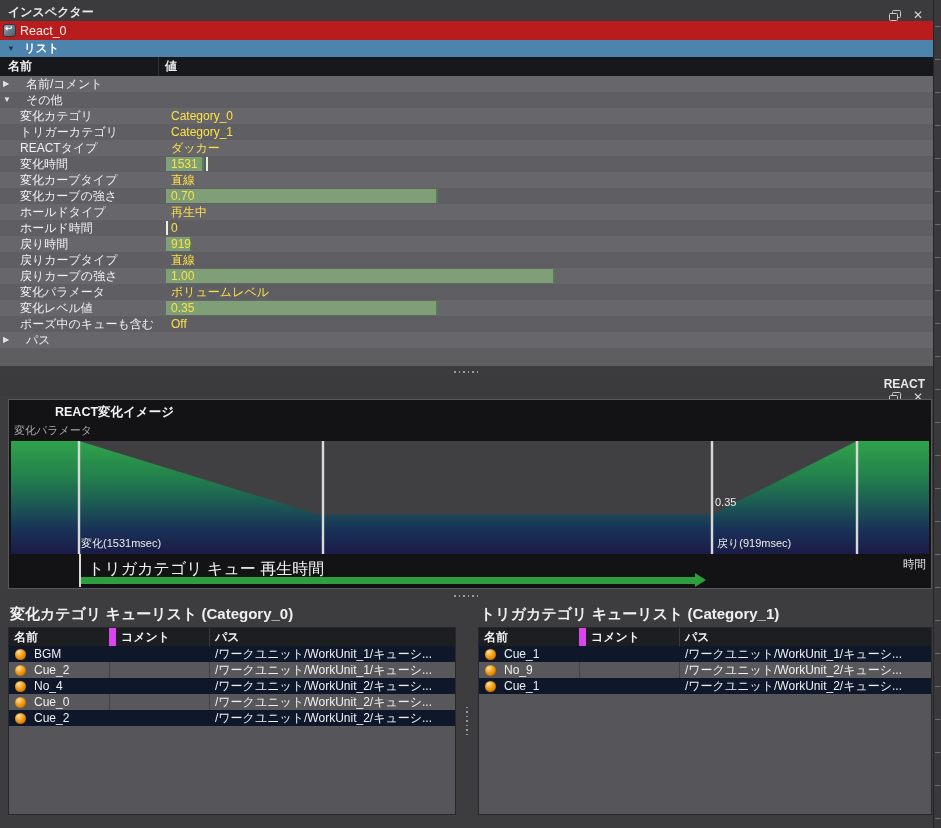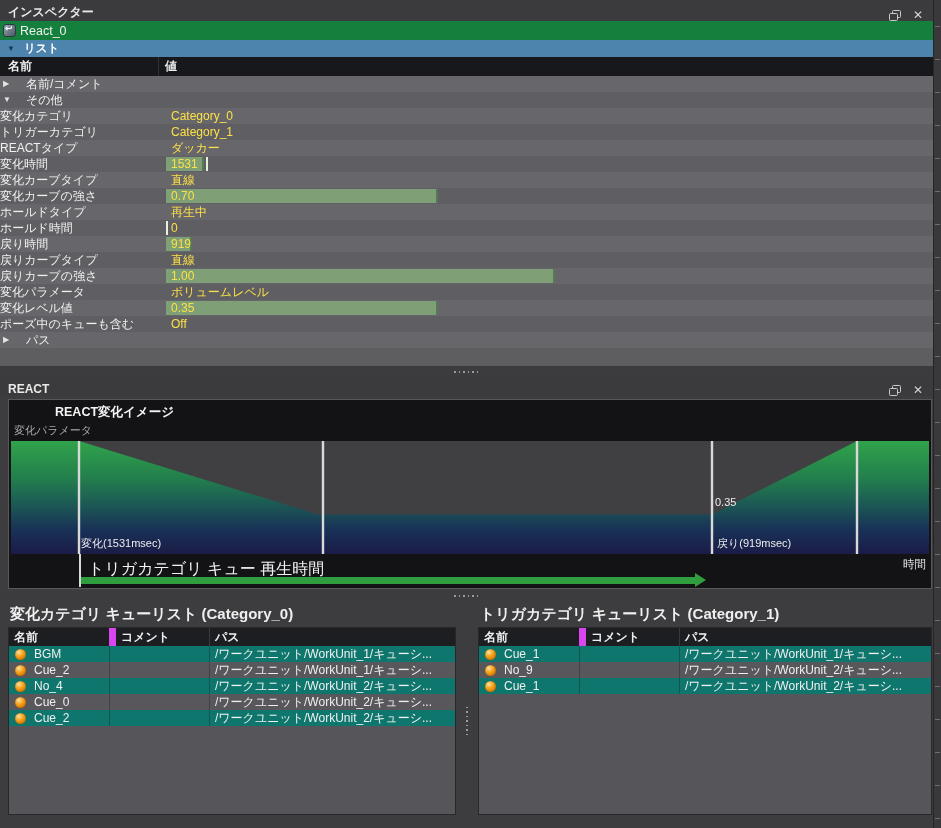--- a/index.html
+++ b/index.html
@@ -21,54 +21,54 @@
 
   .hsplitter { position:absolute; left:0; width:933px; background:#3c3c3e;
                display:flex; align-items:center; justify-content:center; }
   .hdots { width:26px; height:2px;
            background-image:repeating-linear-gradient(90deg,#9b9b9b 0 1.5px,transparent 1.5px 4.5px); }
   .vdots { width:2px; height:28px;
            background-image:repeating-linear-gradient(180deg,#9b9b9b 0 1.5px,transparent 1.5px 4.5px); }
 
   
   #inspector { position:absolute; top:0; left:0; width:933px; height:366px; }
-  #inspector .object-row { position:absolute; top:21px; left:0; right:0; height:19px; background:#15803d;
+  #inspector .object-row { position:absolute; top:21px; left:0; right:0; height:19px; background:#b91c1c;
                            display:flex; align-items:center; gap:4px; padding-left:3px; font-size:12.5px; }
   .react-obj-icon { width:13px; height:13px; border-radius:3px; box-sizing:border-box; position:relative;
                     background:linear-gradient(135deg,#97a6b6 0%,#6b7987 55%,#4e5a66 100%);
                     border:1px solid #2c3742; }
   .react-obj-icon::after { content:"↩"; position:absolute; left:1px; top:-2px; font-size:9px;
                            color:#ffffff; font-weight:bold; }
   #inspector .list-bar { position:absolute; top:40px; left:0; right:0; height:17px; background:#4d84ad;
                          display:flex; align-items:center; gap:9px; padding-left:7px;
                          font-size:11.5px; font-weight:bold; color:#fbfdff; }
   .list-tri { font-size:8px; color:#1c3850; line-height:1; }
   #inspector .cols-header { position:absolute; top:57px; left:0; right:0; height:19px; background:#17181c;
                             display:flex; font-size:12px; font-weight:bold; }
   .col-name  { width:158px; padding-left:8px; display:flex; align-items:center; box-sizing:border-box; }
   .col-value { flex:1; padding-left:6px; display:flex; align-items:center; border-left:1px solid #2e2e33; }
   #prop-rows { position:absolute; top:76px; left:0; right:0; }
   .prow { height:16px; position:relative; display:flex; align-items:center; font-size:12px; }
   .prow.light { background:#67676b; }
   .prow.dark  { background:#5f5f63; }
   .prow .tri { width:11px; margin-left:3px; font-size:8px; color:#e4e4e4; line-height:1; }
   .glabel { margin-left:12px; }
-  .pname { width:146px; white-space:nowrap; overflow:hidden; }
+  .pname { margin-left:20px; width:146px; white-space:nowrap; overflow:hidden; }
   .pvalue { position:absolute; left:166px; right:0; top:0; bottom:0; }
   .vbar { position:absolute; left:0; top:1px; bottom:1px; background:#7f9f76;
           border-right:2px solid #587a50; box-sizing:border-box; }
   .vcursor { position:absolute; top:1px; bottom:1px; width:2px; background:#e4f2dc; }
   .vtext { position:absolute; left:5px; top:0; line-height:16px; color:#fde047; }
   #inspector .filler { position:absolute; top:348px; bottom:0; left:0; right:0; background:#5e5e61; }
   #split1 { top:366px; height:11px; }
   #split2 { top:591px; height:9px; }
 
   
   #react-panel { position:absolute; top:377px; left:0; width:933px; height:214px; }
-  #react-panel .titlebar { height:19px; }
+  #react-panel .titlebar { height:19px;flex-direction:column; }
   .groupbox { position:absolute; top:22px; left:8px; width:924px; height:190px;
               background:#131316; border:1px solid #58585b; box-sizing:border-box; }
   .gb-title { position:absolute; top:4px; left:14px; font-size:12.5px; font-weight:bold; color:#f4f4f4;margin-left:32px; }
   .y-label  { position:absolute; top:23px; left:5px; font-size:11px; color:#a9a9a9; }
   .chart { position:absolute; top:41px; left:2px; width:918px; height:113px; background:#404043; }
   .chart svg { position:absolute; left:0; top:0; width:100%; height:100%; display:block; }
   .c-label { position:absolute; font-size:11px; color:#ececec; white-space:nowrap; }
   .c-label.attack  { left:70px;  bottom:3px; }
   .c-label.level   { left:704px; top:55px; }
   .c-label.release { left:706px; bottom:3px; }
@@ -88,21 +88,21 @@
               border:1px solid #28282b; box-sizing:border-box; display:flex; flex-direction:column; }
   .cue-list.left { left:8px; width:448px; }
   .cue-list.right { left:478px; width:454px; }
   .cl-header { flex:0 0 18px; background:#1d1e22; display:flex; font-size:12px; font-weight:bold; }
   .cell { box-sizing:border-box; padding-left:5px; display:flex; align-items:center;
           overflow:hidden; white-space:nowrap; }
   .c-name    { flex:0 0 100px; width:100px; }
   .c-comment { flex:0 0 100px; width:100px; border-left:7px solid #d946ef; }
   .c-path    { flex:1; border-left:1px solid #3a3a3e; }
   .trow { flex:0 0 16px; height:16px; display:flex; font-size:12px; }
-  .trow.light { background:#0f766e; }
+  .trow.light { background:#0f172a; }
   .trow.dark  { background:#58585c; }
   .trow .c-comment, .trow .c-path { border-left:1px solid rgba(25,26,30,0.35); }
   .ball { flex:0 0 11px; width:11px; height:11px; border-radius:50%; margin:0 8px 0 1px;
           background:radial-gradient(circle at 35% 28%, #ffe2a6 0%, #f6a722 38%, #d97d06 72%, #9a5303 100%);
           box-shadow:inset 0 0 1px #7a4a00; }
   .vsplitter { position:absolute; left:456px; top:27px; width:22px; height:188px;
                display:flex; align-items:center; justify-content:center; }
   .cl-fill { flex:1; }
 
   

